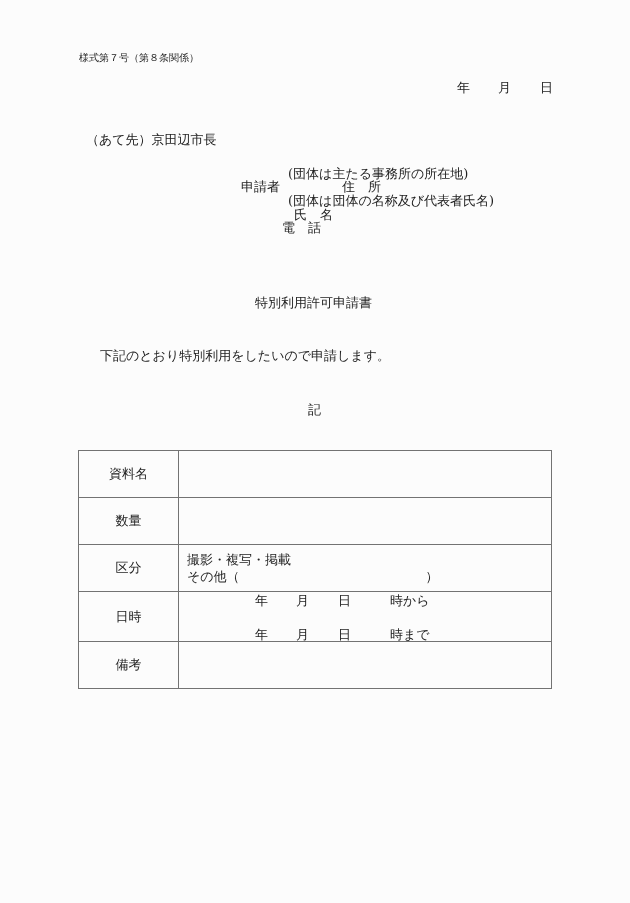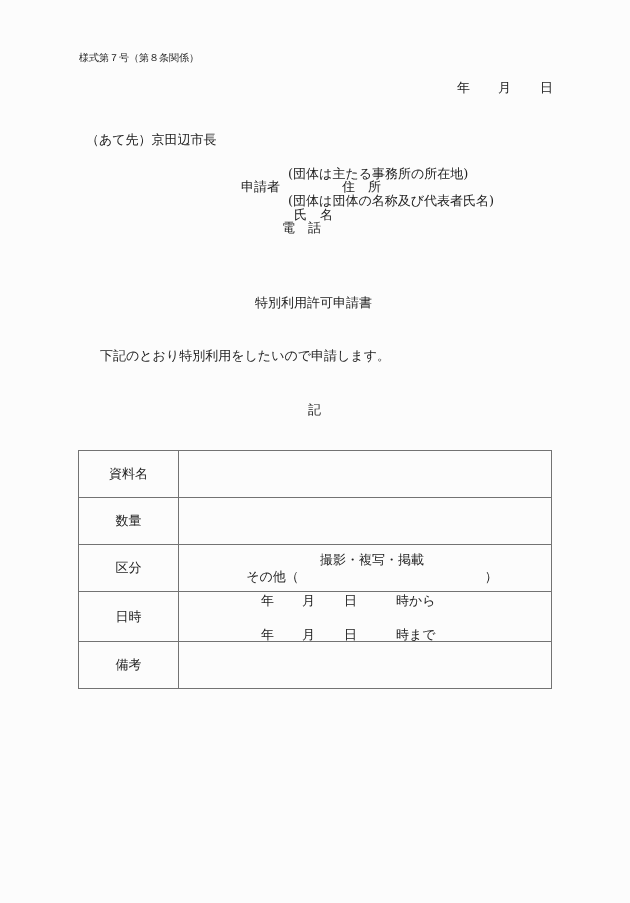--- a/index.html
+++ b/index.html
@@ -50,22 +50,21 @@
     #form-table td {
       border: 1px solid #737373;
       padding: 0;
       vertical-align: middle;
     }
     #form-table td.label-cell {
       width: 99px;
       text-align: center;
     }
     #form-table td.value-cell {
-      padding-left: 14px;
-      text-align: center;
+      padding-left: 8px;
     }
     .row-48 { height: 47px; }
     .row-50 { height: 49px; }
 
     .category-line { line-height: 17px; }
     .paren-gap { display: inline-block; width: 186px; }
 
     .datetime-line {
       position: relative;
       height: 17px;

